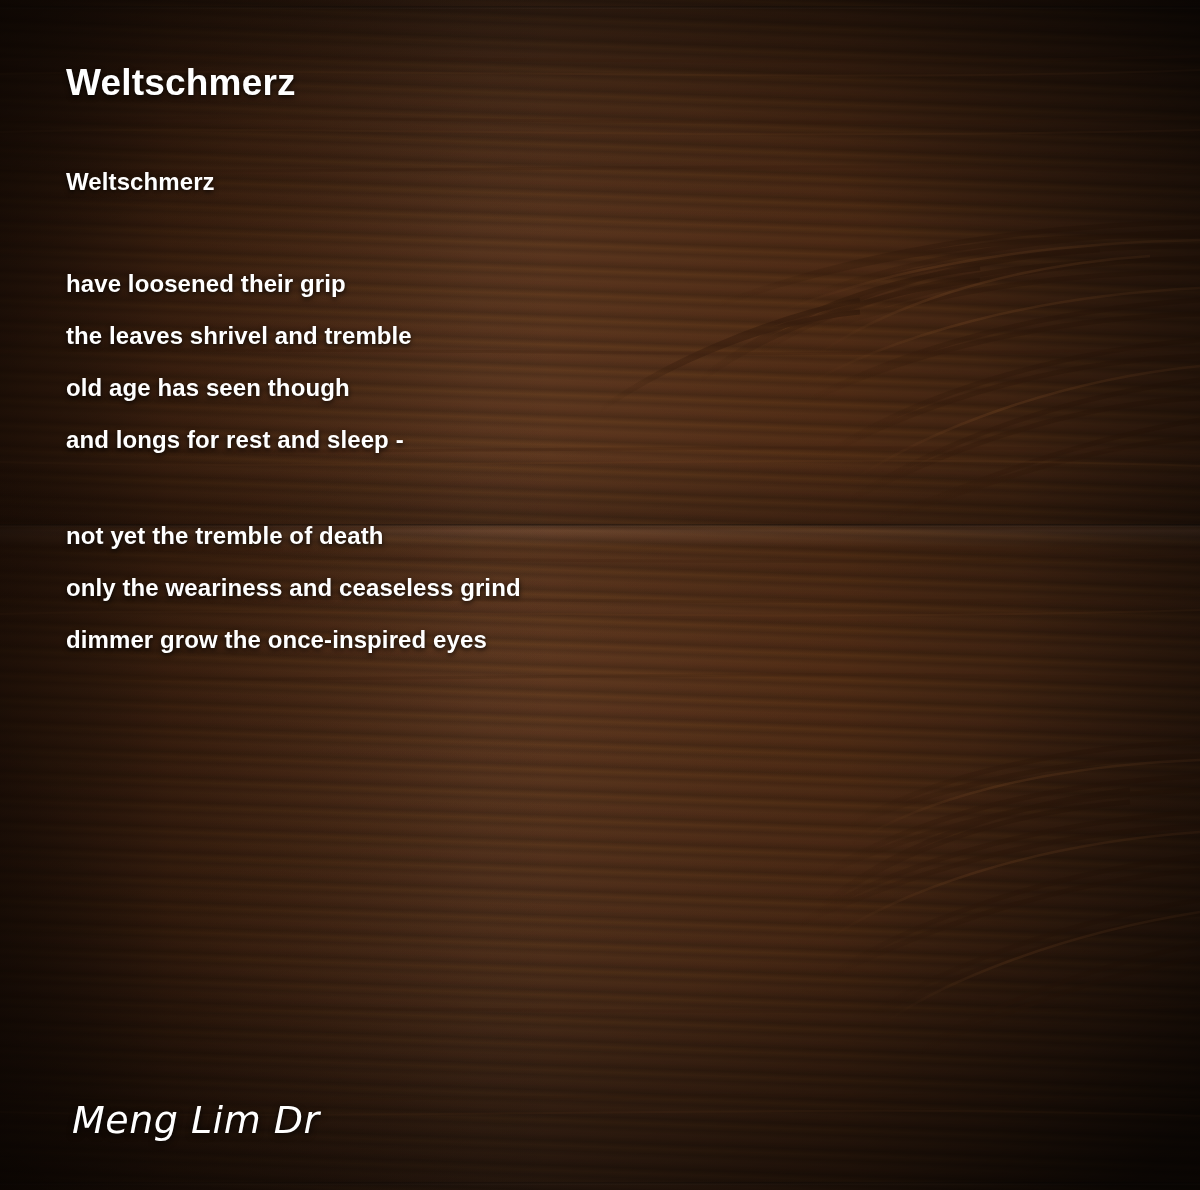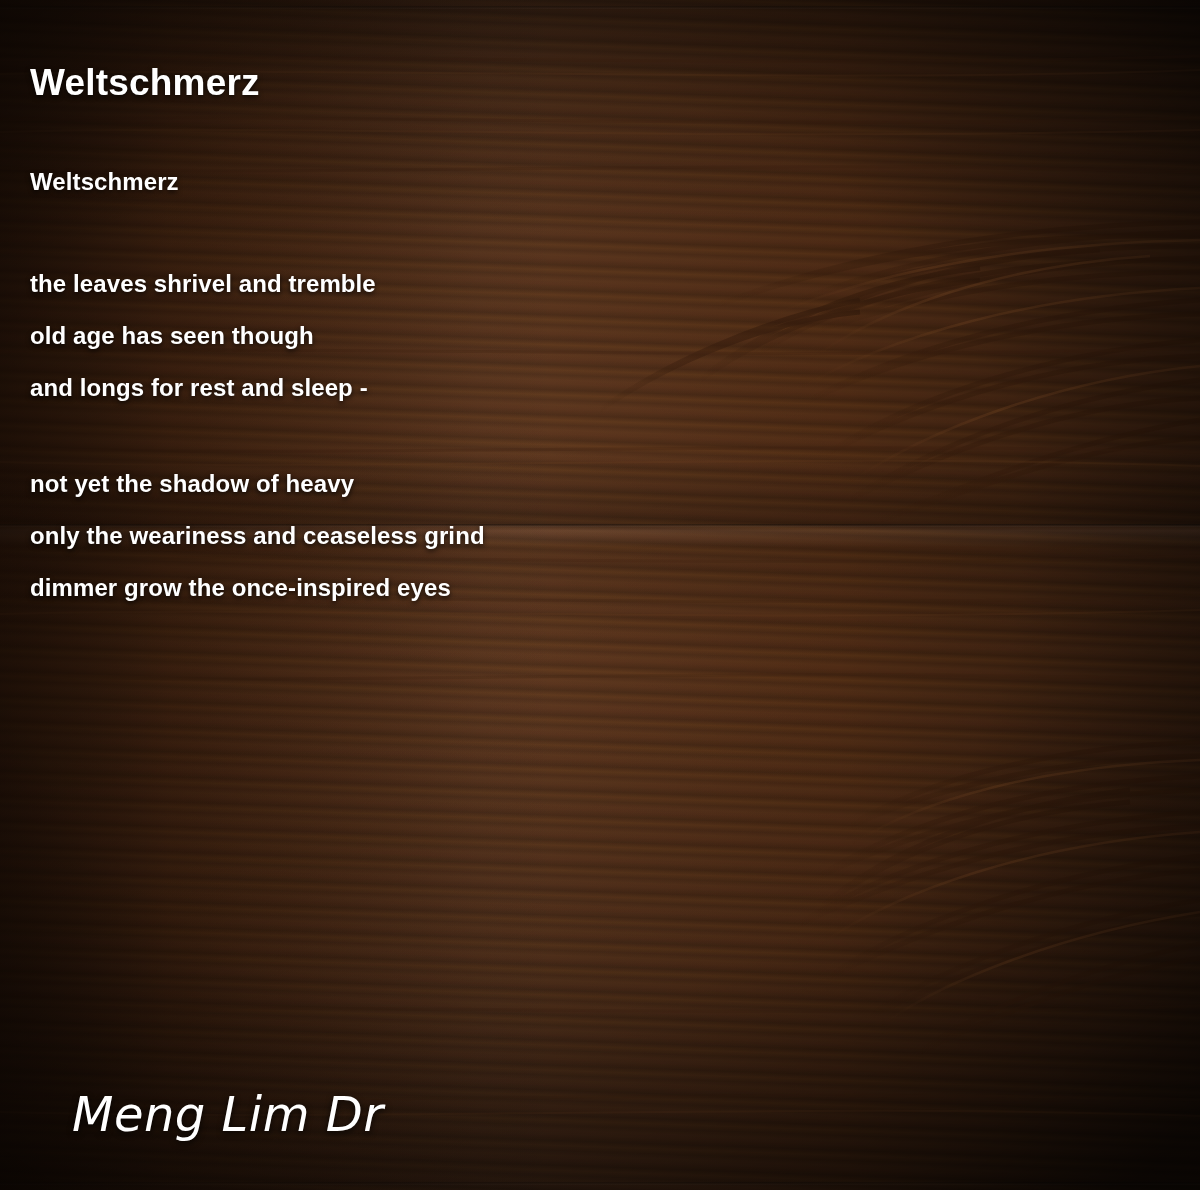--- a/index.html
+++ b/index.html
@@ -79,21 +79,21 @@
     top: 0; bottom: 0; left: 0;
     width: 46%;
     background: linear-gradient(90deg, rgba(20,9,3,0.62) 0%, rgba(20,9,3,0.30) 45%, rgba(20,9,3,0.0) 100%);
     pointer-events: none;
   }
 
   
   .content {
     position: absolute;
     inset: 0;
-    padding: 44px 60px 0 30px;
+    padding: 44px 60px 0 66px;
     box-sizing: border-box;
   }
   .poem-title {
     color: #ffffff;
     font-size: 37px;
     font-weight: bold;
     letter-spacing: 0.2px;
     margin: 18px 0 0 0;
     text-shadow: 0 2px 5px rgba(0,0,0,0.75);
   }
@@ -115,21 +115,21 @@
   .stanza-head {
     margin-bottom: 50px;
   }
   .author {
     position: absolute;
     left: 72px;
     bottom: 48px;
     color: #ffffff;
     font-family: "DejaVu Sans", sans-serif;
     font-style: italic;
-    font-size: 48px;
+    font-size: 38px;
     letter-spacing: 0.5px;
     text-shadow: 0 2px 6px rgba(0,0,0,0.8);
   }
 </style>
 </head>
 <body>
 
 <div class="poem-card">
 
   <div class="wood-base"></div>
@@ -217,27 +217,28 @@
   <div class="content">
     <h1 class="poem-title">Weltschmerz</h1>
 
     <div class="poem-body">
 
       <div class="stanza stanza-head">
         <div class="line">Weltschmerz</div>
       </div>
 
       <div class="stanza">
+        <div class="line">have loosened their grip</div>
         <div class="line">the leaves shrivel and tremble</div>
         <div class="line">old age has seen though</div>
         <div class="line">and longs for rest and sleep -</div>
       </div>
 
       <div class="stanza">
-        <div class="line">not yet the shadow of heavy</div>
+        <div class="line">not yet the tremble of death</div>
         <div class="line">only the weariness and ceaseless grind</div>
         <div class="line">dimmer grow the once-inspired eyes</div>
       </div>
 
 
     </div>
   </div>
 
   <div class="author">Meng Lim Dr</div>
 

